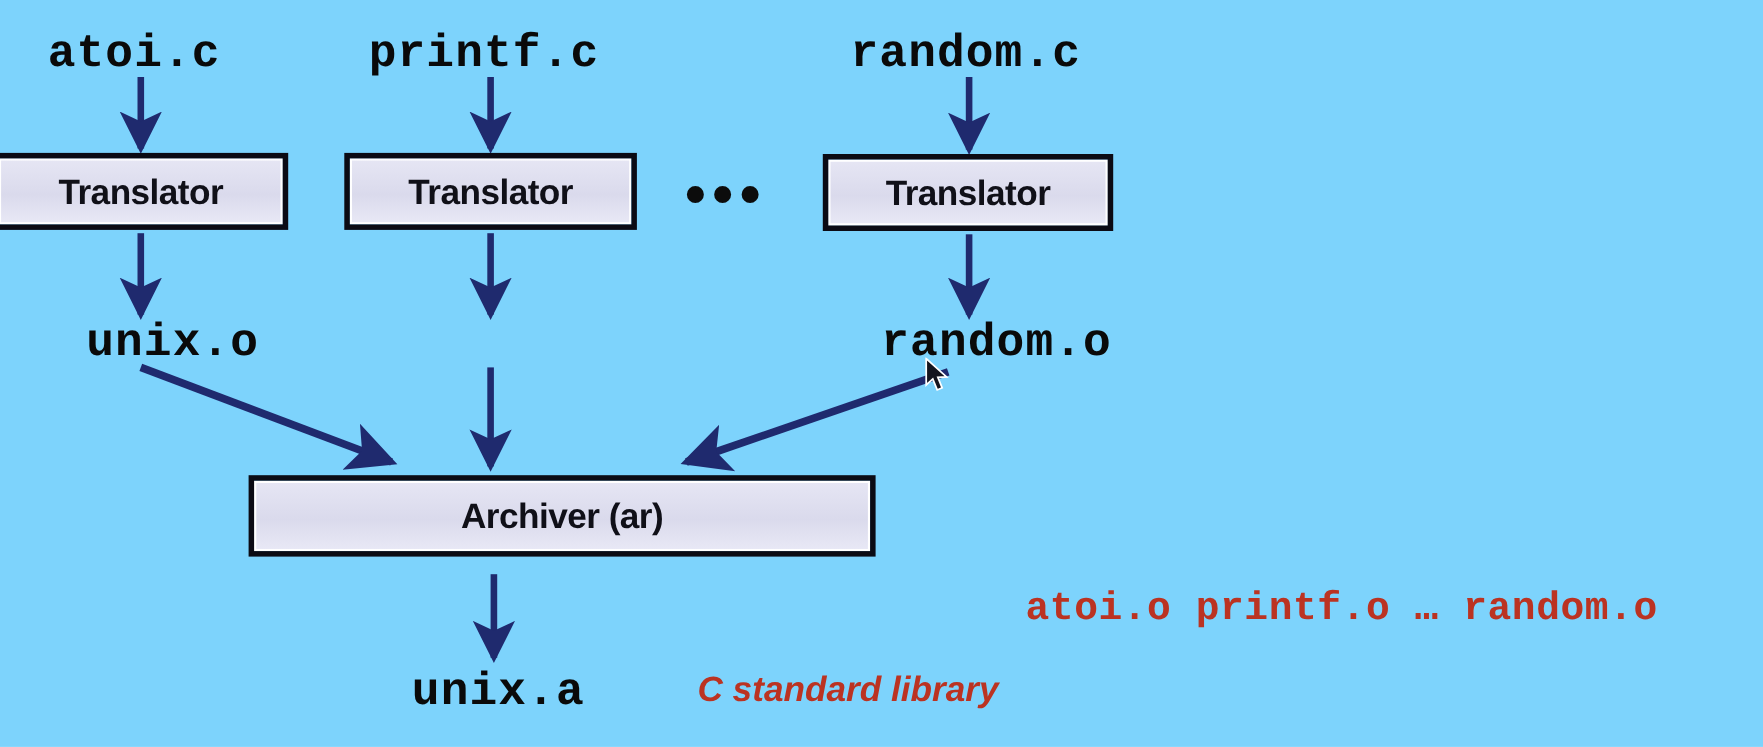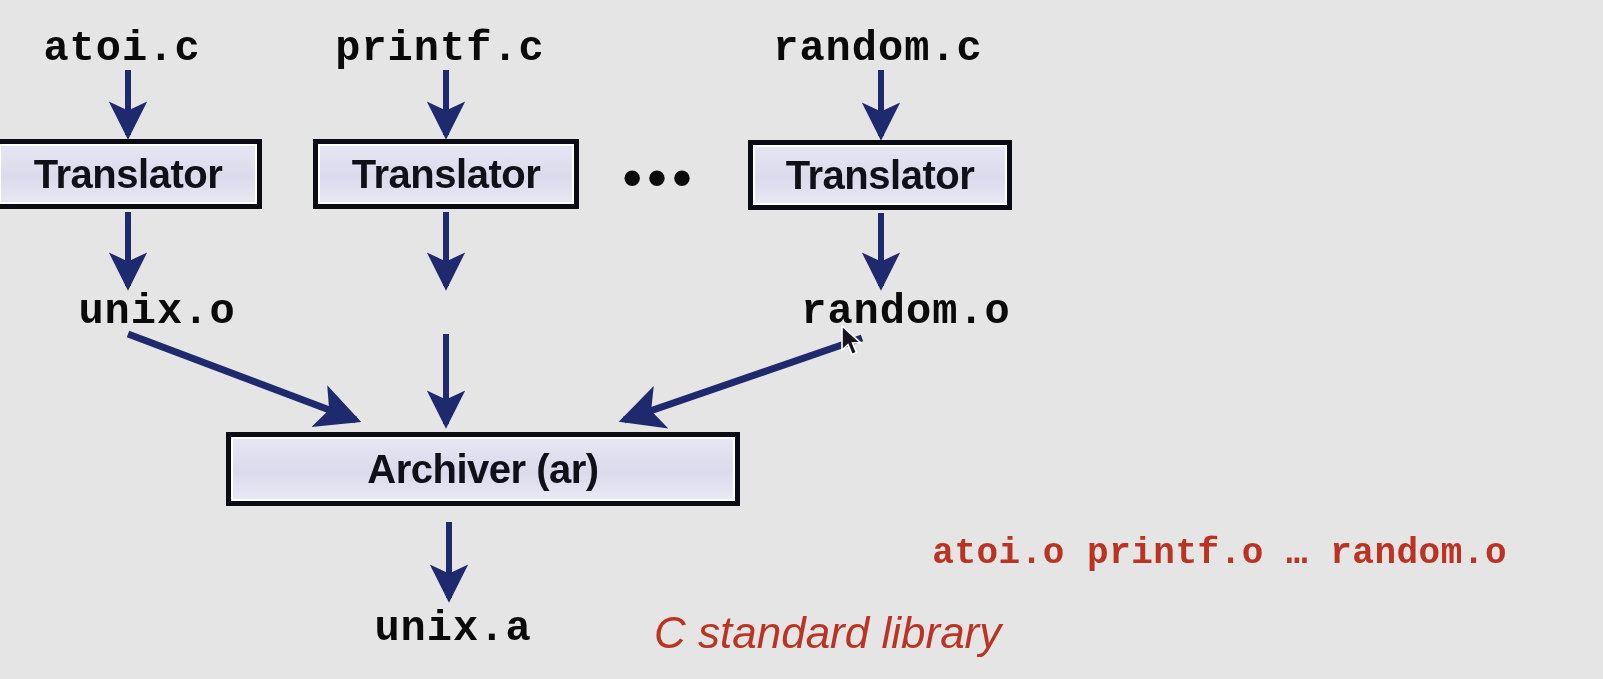--- a/index.html
+++ b/index.html
@@ -7,21 +7,21 @@
     padding: 0;
     background: #ffffff;
   }
   body {
     font-family: "Liberation Sans", sans-serif;
   }
   #canvas {
     position: relative;
     width: 1603px;
     height: 679px;
-    background: #e5e5e5;
+    background: #7dd3fc;
     overflow: hidden;
   }
   .mono-label {
     position: absolute;
     font-family: "Liberation Mono", "DejaVu Sans Mono", monospace;
     font-size: 42px;
     font-weight: 700;
     color: #0a0a0a;
     white-space: nowrap;
     letter-spacing: 1px;
@@ -33,21 +33,21 @@
     box-sizing: border-box;
     border: 5px solid #0b0b14;
     background: linear-gradient(180deg, #e6e6f4 0%, #dadaec 55%, #e9e9f6 100%);
     display: flex;
     align-items: center;
     justify-content: center;
     box-shadow: inset 0 0 0 2px #ffffff;
   }
   .proc-box .box-label {
     font-family: "Liberation Sans", sans-serif;
-    font-size: 40px;
+    font-size: 32px;
     font-weight: 700;
     color: #101018;
     letter-spacing: -0.5px;
     white-space: nowrap;
   }
   .arrow-layer {
     position: absolute;
     left: 0;
     top: 0;
     width: 1603px;
@@ -70,26 +70,25 @@
     font-size: 36px;
     font-weight: 700;
     color: #bb3322;
     line-height: 1.32;
     white-space: pre;
     letter-spacing: 0.5px;
   }
   .caption-red {
     position: absolute;
     font-family: "Liberation Sans", sans-serif;
-    font-size: 44px;
-    font-weight: 400;
+    font-size: 32px;
+    font-weight: 700;
     font-style: italic;
     color: #bb3322;
     white-space: nowrap;
-    margin-left: 20px;
   }
   .cursor-ptr {
     position: absolute;
     width: 28px;
     height: 34px;
     pointer-events: none;
   }
 </style>
 </head>
 <body>
@@ -133,21 +132,21 @@
   </div>
   <div class="proc-box" style="left:748px; top:140px; width:264px; height:70px;">
     <span class="box-label">Translator</span>
   </div>
 
   <div class="ellipsis-dots" style="left:660px; top:177px;">•••</div>
 
   <div class="mono-label" style="left:157px; top:291px;">unix.o</div>
   <div class="mono-label" style="left:878px; top:291px;margin-left:28px;">random.o</div>
 
-  <div class="proc-box" style="left:226px; top:432px; width:514px; height:74px;">
+  <div class="proc-box" style="left:226px; top:432px; width:570px; height:74px;">
     <span class="box-label">Archiver (ar)</span>
   </div>
 
   <div class="mono-label" style="left:453px; top:608px;">unix.a</div>
 
   <div class="cmd-block" style="left:866px; top:435px;">
     <div>   atoi.o printf.o … random.o</div>
   </div>
 
   <div class="caption-red" style="left:634px; top:608px;">C standard library</div>

